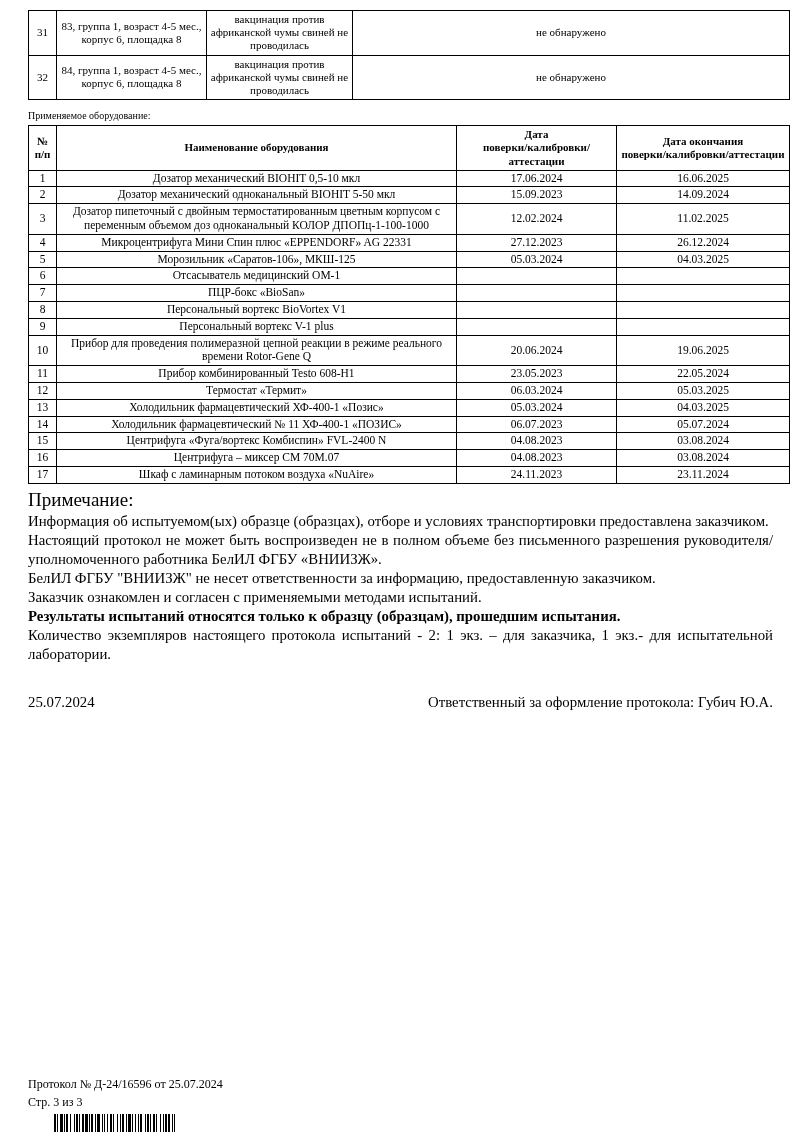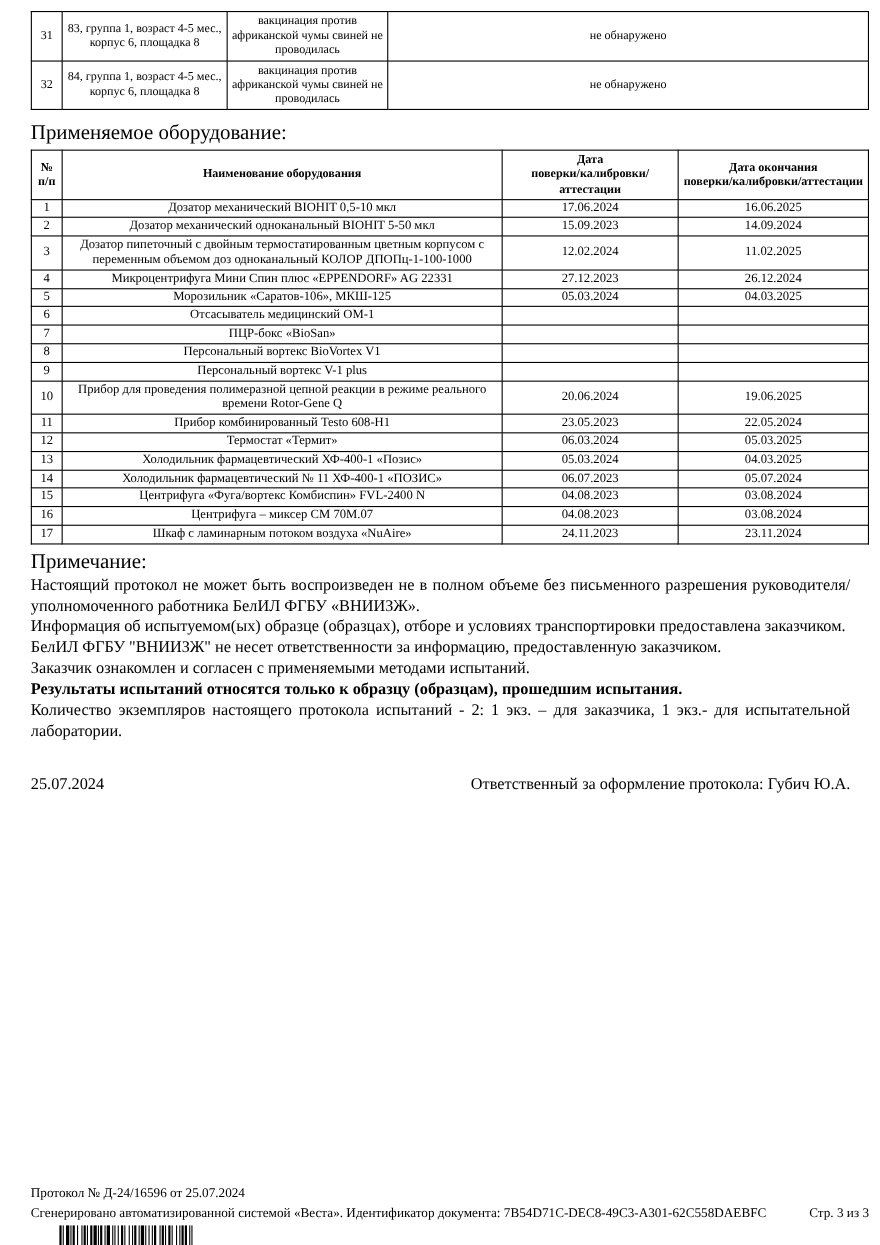--- a/index.html
+++ b/index.html
@@ -15,21 +15,21 @@
     color: #000;
   }
   table { border-collapse: collapse; width: 762px; table-layout: fixed; }
   td, th { border: 1px solid #000; vertical-align: middle; }
 
   
   .results-table { font-size: 11px; line-height: 1.2; }
   .results-table td { text-align: center; padding: 2px 3px; height: 39px; }
 
   
-  .equip-title { font-size: 19px; margin: 10px 0 4px 0; }
+  .equip-title { font-size: 10px; margin: 10px 0 4px 0; }
   .equip-table { font-size: 11.5px; line-height: 1.2; }
   .equip-table th { font-weight: bold; text-align: center; padding: 2px 4px; font-size: 11px; }
   .equip-table td { padding: 1px 4px; }
   .equip-table td.c-num { text-align: center; }
   .equip-table td.c-name { text-align: center; }
   .equip-table td.c-date { text-align: center; }
 
   
   .notes { margin-top: 4px; font-size: 14.8px; line-height: 1.28; width: 745px; }
   .notes-title { font-size: 19px; }
@@ -198,39 +198,38 @@
           <td class="c-name">Шкаф с ламинарным потоком воздуха «NuAire»</td>
           <td class="c-date">24.11.2023</td>
           <td class="c-date">23.11.2024</td>
         </tr>
       </tbody>
   </table>
 
   <div class="notes">
     <div class="notes-title">Примечание:</div>
     <div>
+        <p>Информация об испытуемом(ых) образце (образцах), отборе и условиях транспортировки предоставлена заказчиком.</p>
         <p>Настоящий протокол не может быть воспроизведен не в полном объеме без письменного разрешения руководителя/уполномоченного работника БелИЛ ФГБУ «ВНИИЗЖ».</p>
-        <p>Информация об испытуемом(ых) образце (образцах), отборе и условиях транспортировки предоставлена заказчиком.</p>
         <p>БелИЛ ФГБУ "ВНИИЗЖ" не несет ответственности за информацию, предоставленную заказчиком.</p>
         <p>Заказчик ознакомлен и согласен с применяемыми методами испытаний.</p>
         <p class="bold">Результаты испытаний относятся только к образцу (образцам), прошедшим испытания.</p>
         <p>Количество экземпляров настоящего протокола испытаний - 2: 1 экз. – для заказчика, 1 экз.- для испытательной лаборатории.</p>
       </div>
   </div>
 
   <div class="sign-row">
     <span>25.07.2024</span>
     <span>Ответственный за оформление протокола: Губич Ю.А.</span>
   </div>
 
 
   <div class="footer">
     <div class="footer-line1">Протокол № Д-24/16596 от 25.07.2024</div>
     <div class="footer-line2">
-      <span>Сгенерировано автоматизированной системой «Веста». Идентификатор документа: 7B54D71C-DEC8-49C3-A301-62C558DAEBFC</span>
       <span>Стр. 3 из 3</span>
     </div>
     <div class="barcode">
         <div class="bar" style="width: 2px;"></div>
         <div class="gap" style="width: 1px;"></div>
         <div class="bar" style="width: 1px;"></div>
         <div class="gap" style="width: 2px;"></div>
         <div class="bar" style="width: 3px;"></div>
         <div class="gap" style="width: 1px;"></div>
         <div class="bar" style="width: 1px;"></div>

